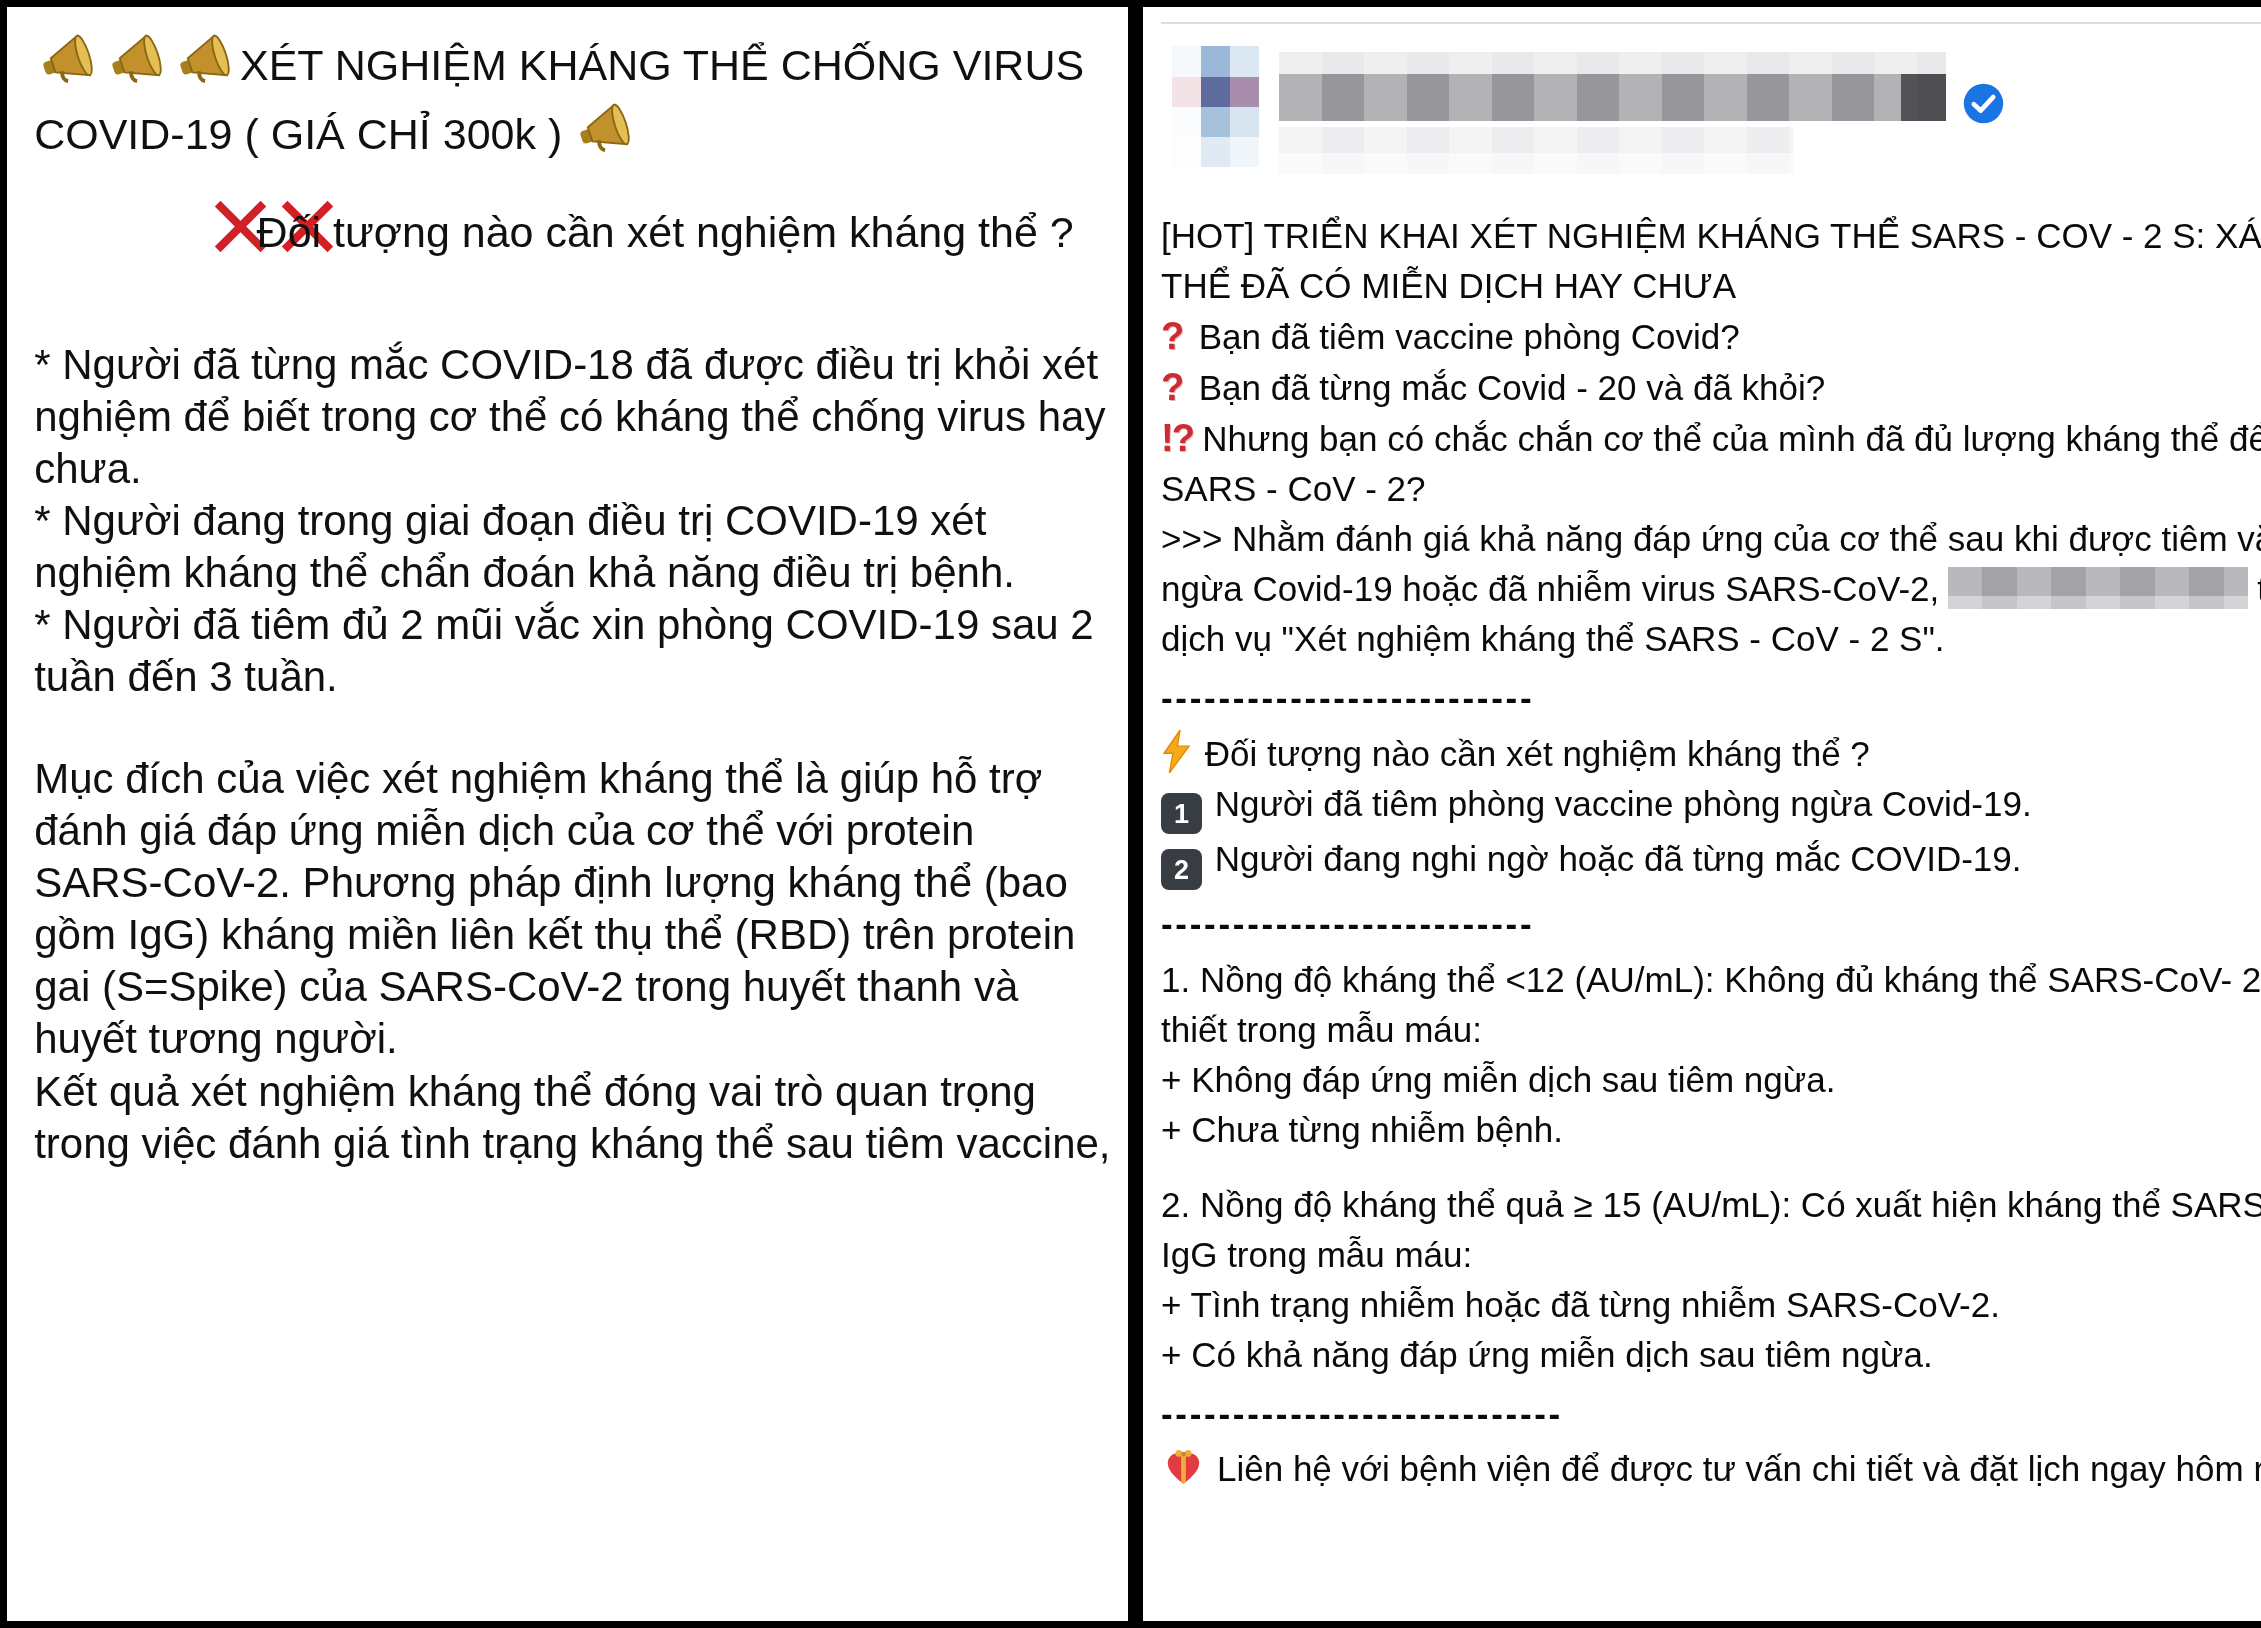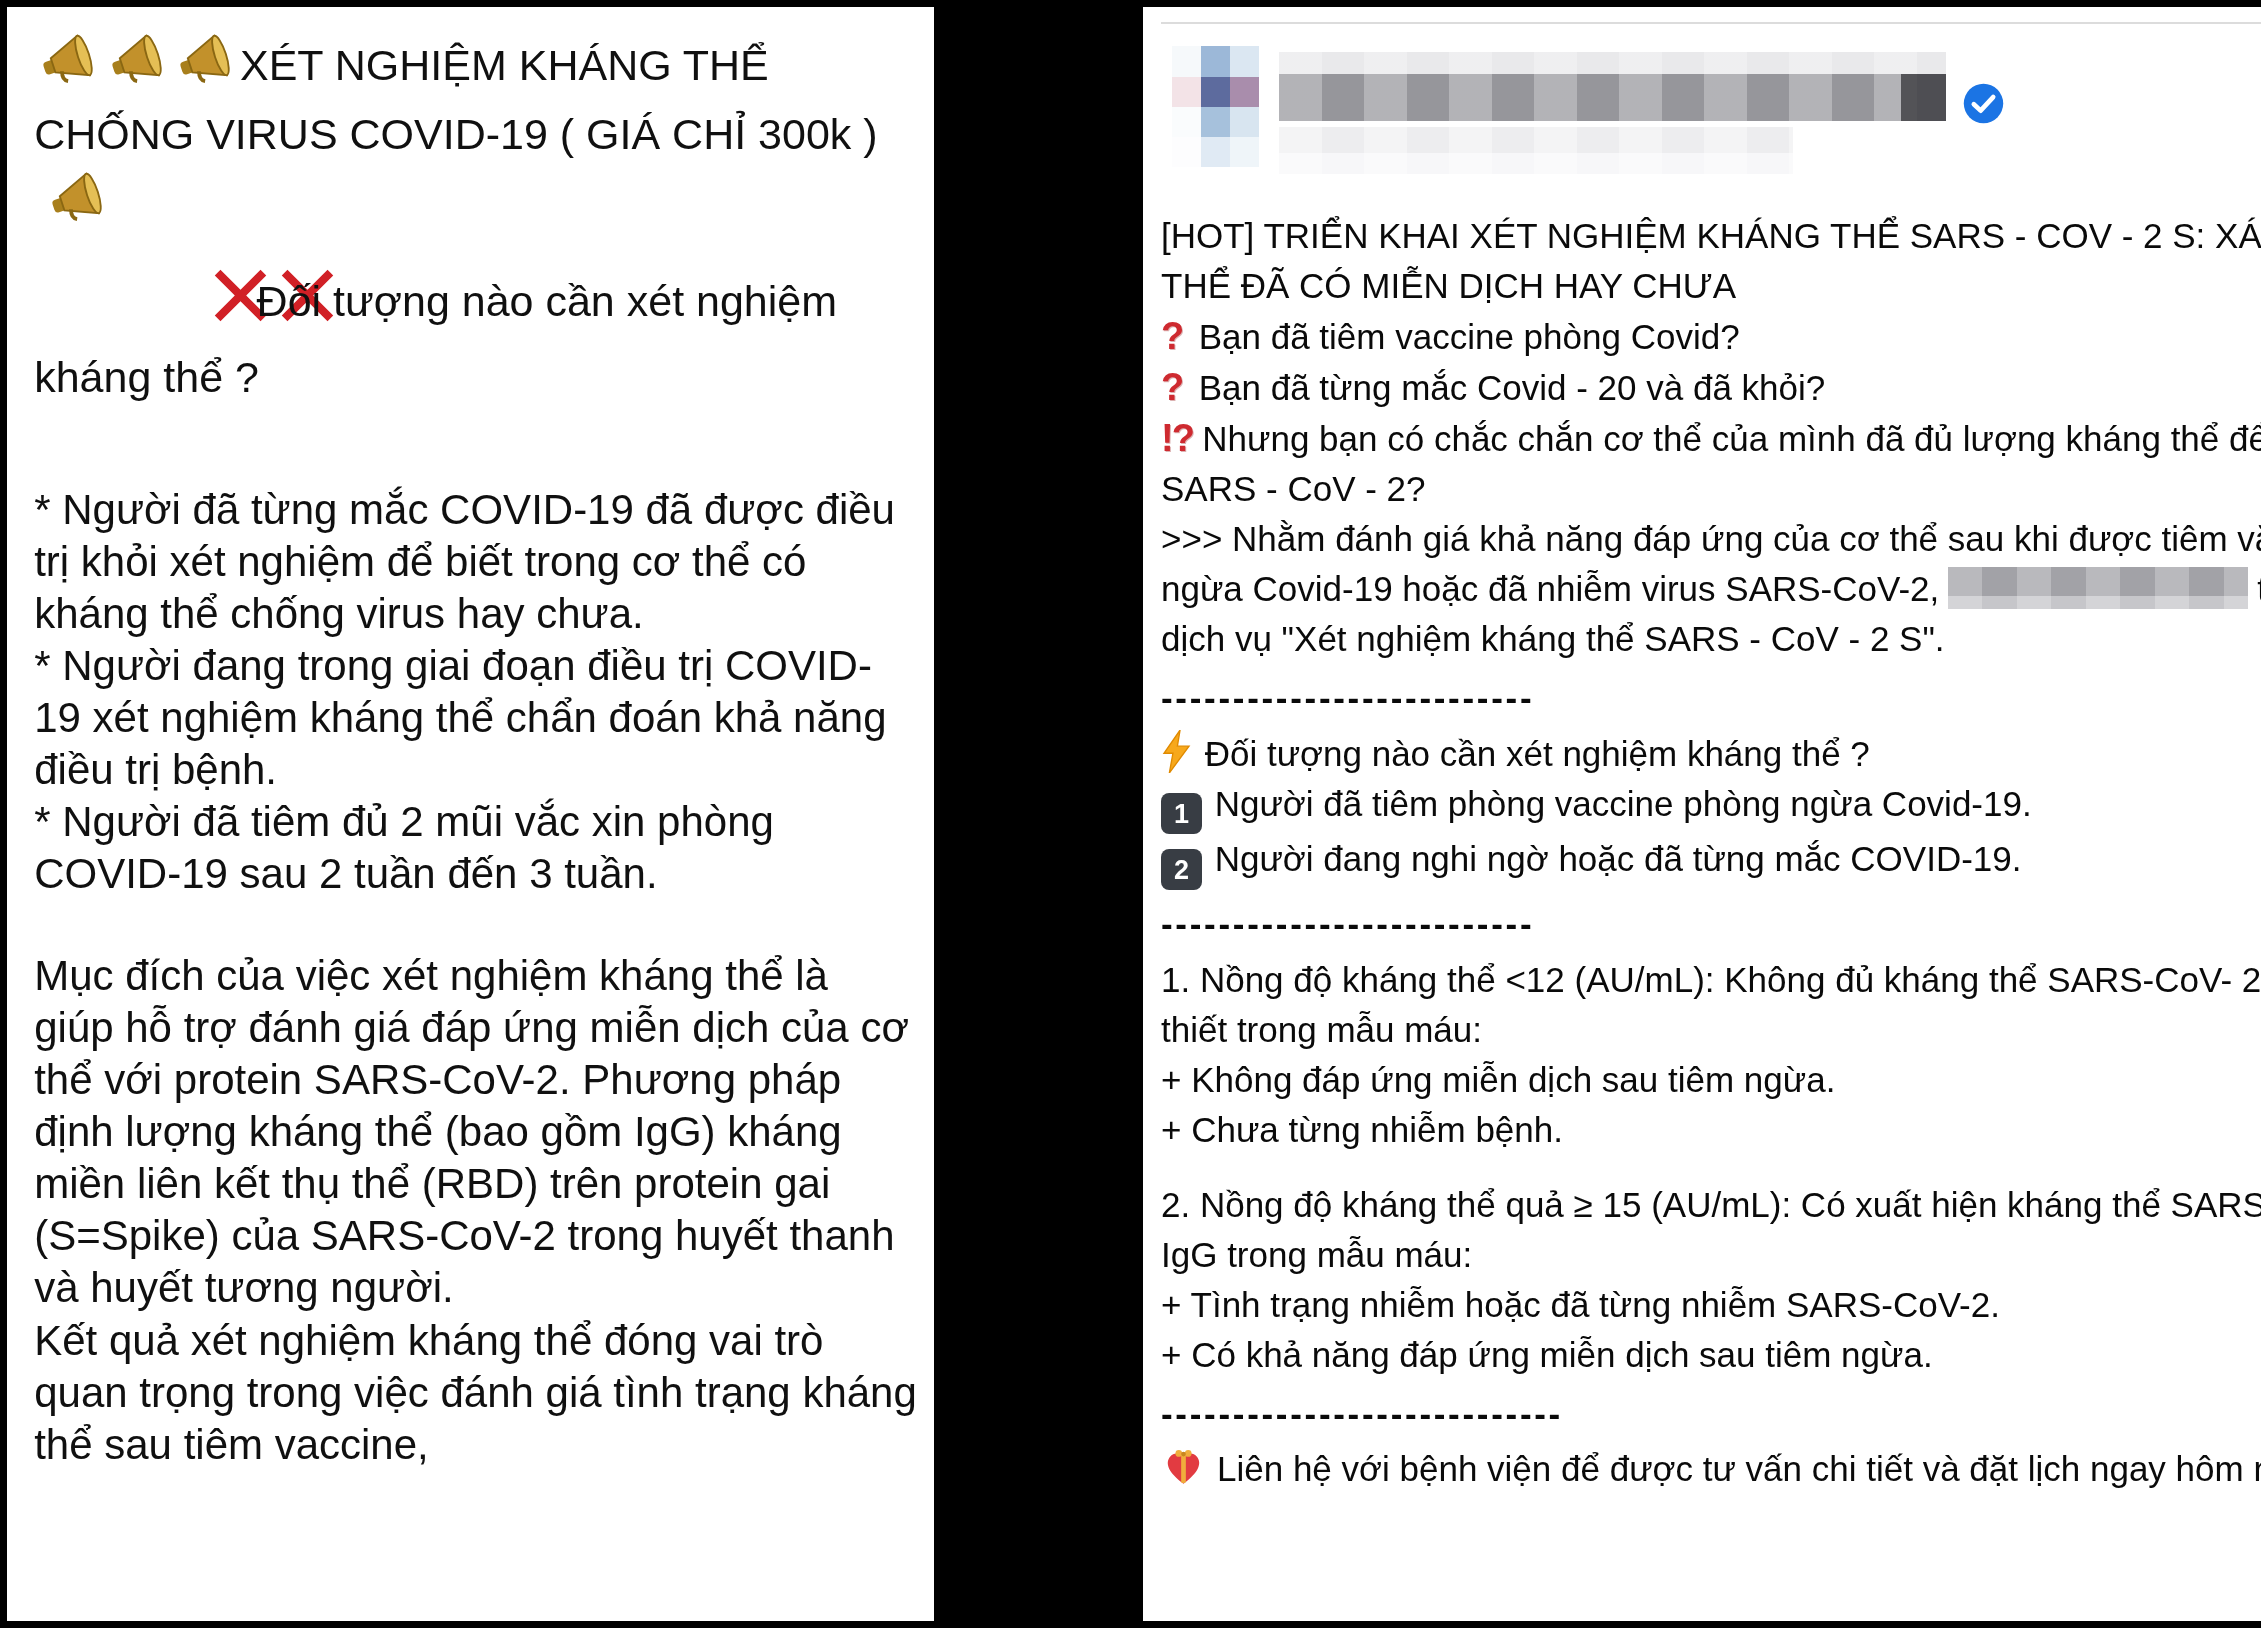--- a/index.html
+++ b/index.html
@@ -1,18 +1,18 @@
 <!DOCTYPE html>
 <html style="font-size:14.5px"><head>
 <meta charset="utf-8">
 <style>
   html,body{margin:0;padding:0;background:#000;width:2262px;height:1628px;overflow:hidden;
     font-family:"Liberation Sans","DejaVu Sans",sans-serif;}
   .panel{position:absolute;top:7.2px;height:1614px;background:#fff;overflow:hidden;box-sizing:border-box;}
-  #left-panel{left:7.2px;width:927px;padding:0 16.3px 0 27px;color:#101010;}
+  #left-panel{left:7.2px;width:1121px;padding:0 16.3px 0 27px;color:#101010;}
   #right-panel{left:1143px;width:1320px;padding:0 9px 0 18px;color:#0a0a0a;}
 
   
   #left-panel p{margin:0;font-size:42px;line-height:52px;}
   .l-title{margin-top:23.5px !important;line-height:69px !important;font-size:43px !important;}
   .l-head1{margin-top:25px !important;text-indent:87px;font-size:43px !important;line-height:76px !important;}
   .l-bullets{margin-top:69px !important;}
   .l-head2{margin-top:47px !important;text-indent:271px;line-height:54px !important;}
   .l-para1{margin-top:50px !important;}
   .l-para2{margin-top:1.8px !important;}
@@ -101,21 +101,21 @@
 
   <p class="l-head1">
     <span class="x-icon"><svg viewBox="0 0 24 24" width="65" height="65">
           <path d="M4.6 2.5 L12 9.9 L19.4 2.5 L21.5 4.6 L14.1 12 L21.5 19.4 L19.4 21.5 L12 14.1 L4.6 21.5 L2.5 19.4 L9.9 12 L2.5 4.6 Z" fill="#d12026"></path>
         </svg></span><span class="x-icon"><svg viewBox="0 0 24 24" width="65" height="65">
           <path d="M4.6 2.5 L12 9.9 L19.4 2.5 L21.5 4.6 L14.1 12 L21.5 19.4 L19.4 21.5 L12 14.1 L4.6 21.5 L2.5 19.4 L9.9 12 L2.5 4.6 Z" fill="#d12026"></path>
         </svg></span><span>Đối tượng nào cần xét nghiệm kháng thể ?</span>
   </p>
 
   <div class="l-bullets">
-    <p>* Người đã từng mắc COVID-19 đã được điều trị khỏi xét nghiệm để biết trong cơ thể có kháng thể chống virus hay chưa.</p>
+    <p>* Người đã từng mắc COVID-18 đã được điều trị khỏi xét nghiệm để biết trong cơ thể có kháng thể chống virus hay chưa.</p>
     <p>* Người đang trong giai đoạn điều trị COVID-19 xét nghiệm kháng thể chẩn đoán khả năng điều trị bệnh.</p>
     <p>* Người đã tiêm đủ 2 mũi vắc xin phòng COVID-19 sau 2 tuần đến 3 tuần.</p>
   </div>
 
 
   <p class="l-para1">Mục đích của việc xét nghiệm kháng thể là giúp hỗ trợ đánh giá đáp ứng miễn dịch của cơ thể với protein SARS-CoV-2. Phương pháp định lượng kháng thể (bao gồm IgG) kháng miền liên kết thụ thể (RBD) trên protein gai (S=Spike) của SARS-CoV-2 trong huyết thanh và huyết tương người.</p>
   <p class="l-para2">Kết quả xét nghiệm kháng thể đóng vai trò quan trọng trong việc đánh giá tình trạng kháng thể sau tiêm vaccine,</p>
 
 </div>
 

